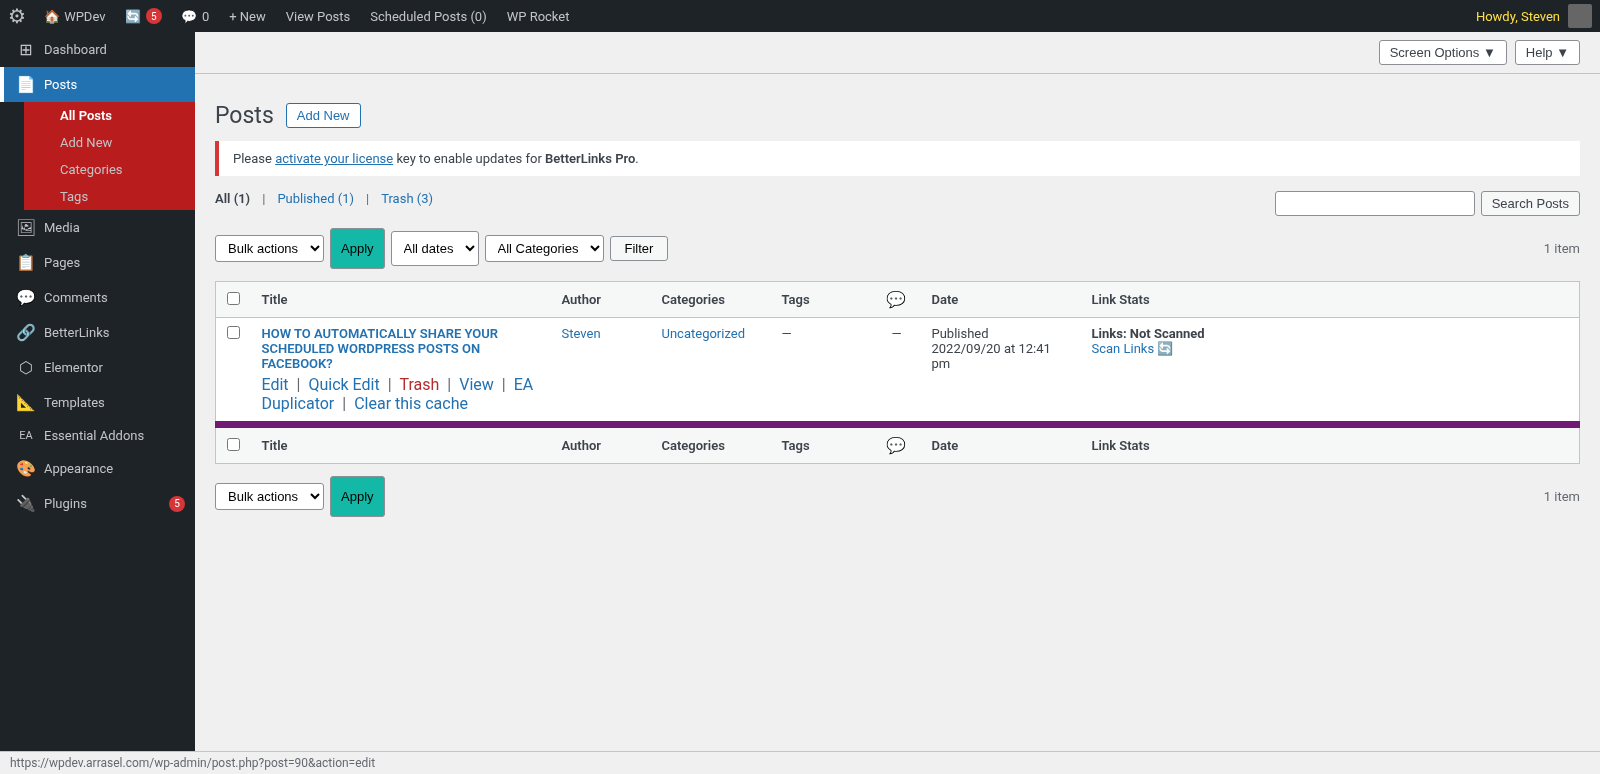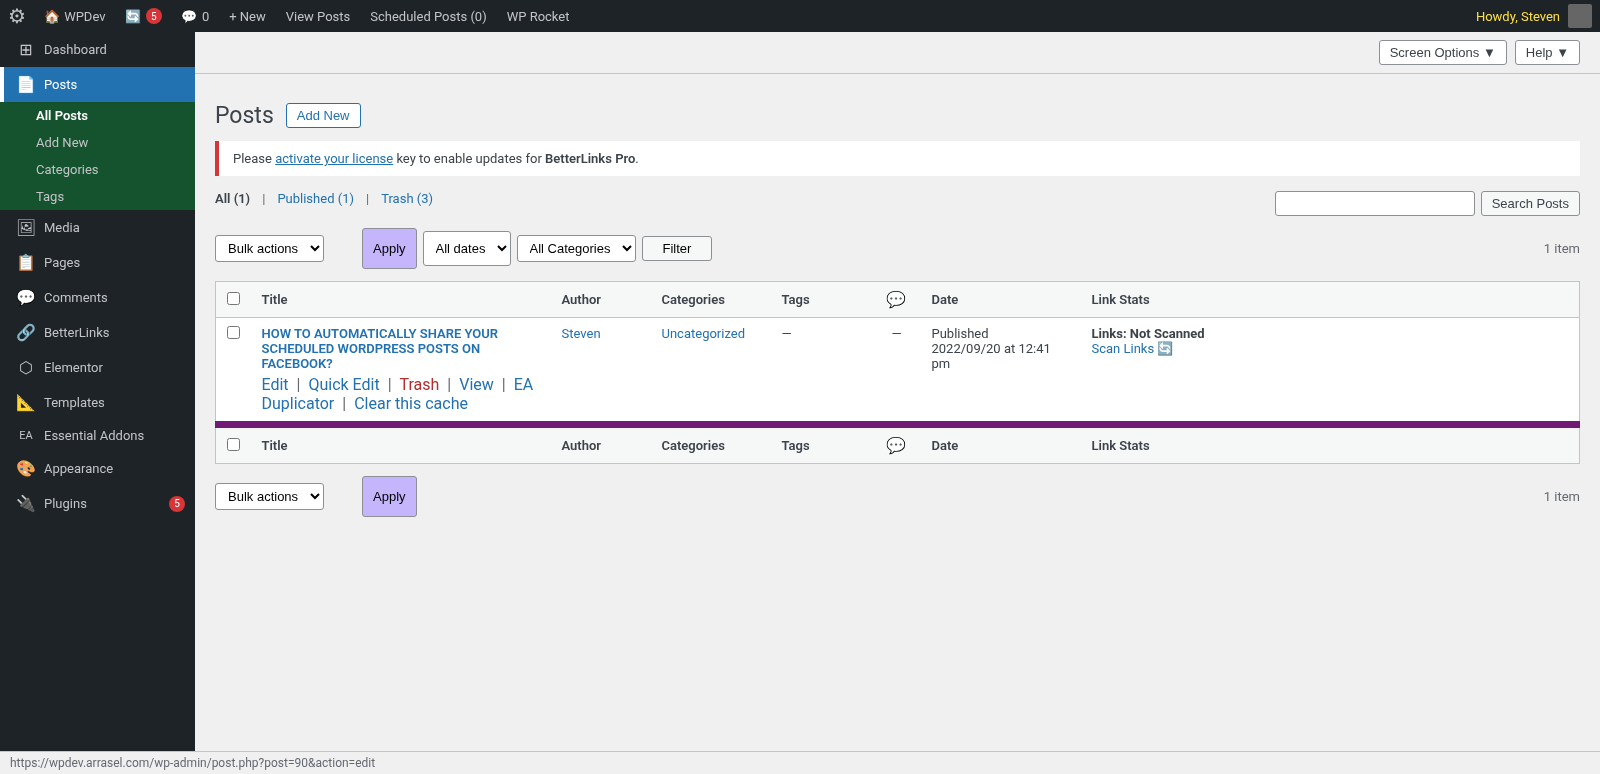--- a/index.html
+++ b/index.html
@@ -63,21 +63,21 @@
       background: #d63638;
       color: #fff;
       border-radius: 50%;
       font-size: 10px;
       min-width: 16px;
       height: 16px;
       display: flex; align-items: center; justify-content: center;
       padding: 0 3px;
       margin-left: auto;
     }
-    .submenu { background: #14532d; }
+    .submenu { background: #b91c1c; margin-left: 24px; }
     .submenu .submenu-item {
       display: block;
       padding: 6px 10px 6px 36px;
       color: #c3c4c7;
       cursor: pointer;
       font-size: 13px;
     }
     .submenu .submenu-item.active { color: #fff; font-weight: 600; }
 
     
@@ -187,27 +187,26 @@
 
     .bulk-select {
       border: 1px solid #8c8f94;
       border-radius: 3px;
       padding: 4px 8px;
       font-size: 13px;
       background: #fff;
       cursor: pointer;
     }
     .apply-btn {
-      background: #c4b5fd;
+      background: #14b8a6;
       border: 1px solid #8c8f94;
       border-radius: 3px;
       padding: 12px 10px;
       cursor: pointer;
       font-size: 13px;
-      margin-left: 32px;
     }
     .dates-select {
       border: 1px solid #8c8f94;
       border-radius: 3px;
       padding: 8px 8px;
       font-size: 13px;
       background: #fff;
       cursor: pointer;
     }
     .categories-select {
@@ -215,21 +214,21 @@
       border-radius: 3px;
       padding: 4px 8px;
       font-size: 13px;
       background: #fff;
       cursor: pointer;
     }
     .filter-btn {
       background: #f6f7f7;
       border: 1px solid #8c8f94;
       border-radius: 3px;
-      padding: 4px 20px;
+      padding: 4px 14px;
       cursor: pointer;
       font-size: 13px;
     }
 
     
     .wp-list-table {
       width: 100%;
       border-collapse: collapse;
       background: #fff;
       border: 1px solid #c3c4c7;

